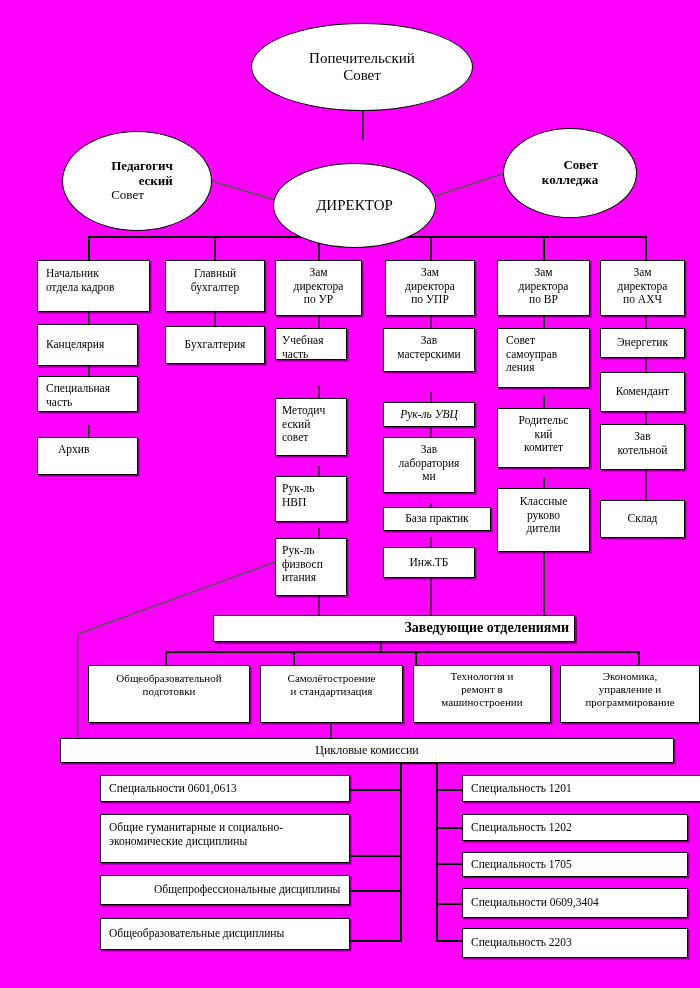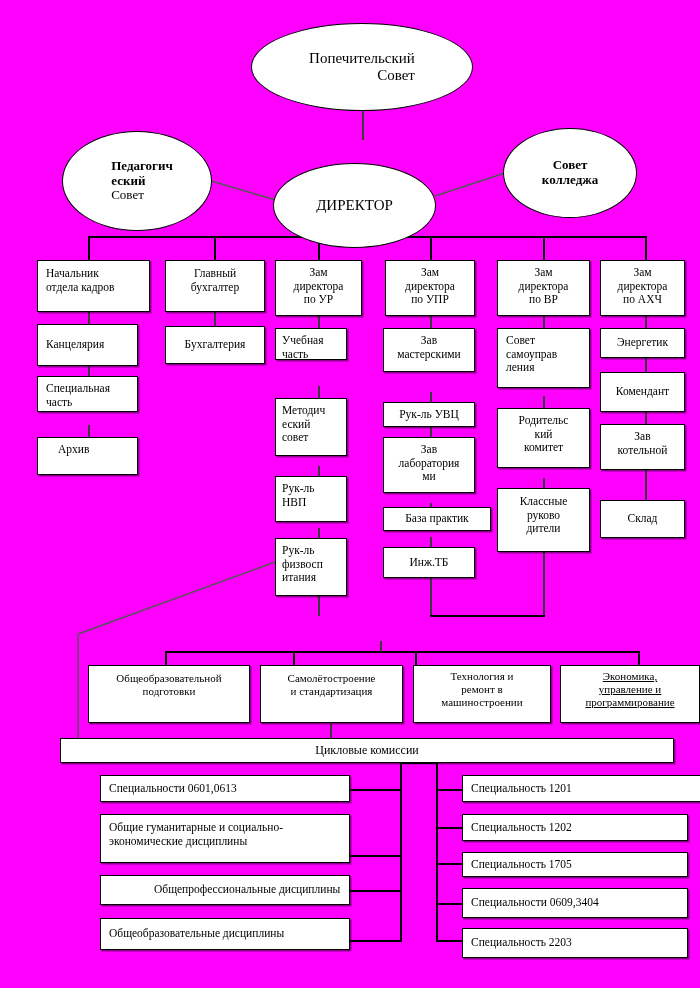--- a/index.html
+++ b/index.html
@@ -43,21 +43,21 @@
   }
   .box .inner {
     width: 100%;
     padding: 4px 5px 2px 5px;
     box-sizing: border-box;
   }
   .ctr { text-align: center; }
   .lft { text-align: left; }
   .vmid { align-items: center; }
   .vmid .inner { padding-top: 0; padding-bottom: 0; }
-  .bold { font-weight: bold; }
+  .bold { font-weight: bold; text-align: right; }
 
   
   .ln {
     position: absolute;
     background: #3a3a3a;
     z-index: 1;
   }
   .lnk {
     position: absolute;
     background: #000000;
@@ -149,21 +149,21 @@
   <div class="lnk" style="left:350px; top:855px; width:52px; height:1.6px;"></div>
   <div class="lnk" style="left:350px; top:890px; width:52px; height:1.6px;"></div>
   <div class="lnk" style="left:350px; top:940px; width:52px; height:1.6px;"></div>
 
   <div class="lnk" style="left:436px; top:789px; width:27px; height:1.6px;"></div>
   <div class="lnk" style="left:436px; top:827px; width:27px; height:1.6px;"></div>
   <div class="lnk" style="left:436px; top:863px; width:27px; height:1.6px;"></div>
   <div class="lnk" style="left:436px; top:903px; width:27px; height:1.6px;"></div>
   <div class="lnk" style="left:436px; top:940px; width:27px; height:1.6px;"></div>
 
-  <div class="ellipse t15" style="left:251px; top:23px; width:222px; height:88px;text-align:right;">
+  <div class="ellipse t15" style="left:251px; top:23px; width:222px; height:88px;">
     <div class="inner">
       <div>Попечительский</div>
       <div>Совет</div>
     </div>
   </div>
 
   <div class="ellipse t13" style="left:62px; top:131px; width:150px; height:100px;">
     <div class="inner" style="text-align:left; padding-left:20px;">
       <div class="bold">Педагогич</div>
       <div class="bold">еский</div>
@@ -251,21 +251,21 @@
       <div>директора</div>
       <div>по УПР</div>
     </div>
   </div>
   <div class="box t115" style="left:383px; top:328px; width:92px; height:44px;">
     <div class="inner ctr" style="padding-top:5px;">
       <div>Зав</div>
       <div>мастерскими</div>
     </div>
   </div>
-  <div class="box t115 vmid" style="left:383px; top:402px; width:92px; height:25px;">
+  <div class="box t115 vmid" style="left:383px; top:402px; width:92px; height:25px;font-style:italic;">
     <div class="inner ctr">Рук-ль УВЦ</div>
   </div>
   <div class="box t115" style="left:383px; top:437px; width:92px; height:56px;">
     <div class="inner ctr" style="padding-top:5px;">
       <div>Зав</div>
       <div>лаборатория</div>
       <div>ми</div>
     </div>
   </div>
   <div class="box t115 vmid" style="left:383px; top:507px; width:108px; height:24px;">
@@ -320,41 +320,44 @@
   <div class="box t115" style="left:600px; top:424px; width:85px; height:46px;">
     <div class="inner ctr" style="padding-top:5px;">
       <div>Зав</div>
       <div>котельной</div>
     </div>
   </div>
   <div class="box t115 vmid" style="left:600px; top:500px; width:85px; height:38px;">
     <div class="inner ctr">Склад</div>
   </div>
 
+  <div class="box t14 vmid" style="left:213px; top:615px; width:362px; height:27px; box-shadow:2px 2px 0 rgba(0,0,0,0.5);">
+    <div class="inner ctr bold">Заведующие отделениями</div>
+  </div>
 
   <div class="box t11" style="left:260px; top:665px; width:143px; height:58px;">
     <div class="inner ctr" style="padding-top:6px;">
       <div>Самолётостроение</div>
       <div>и стандартизация</div>
     </div>
   </div>
   <div class="box t11" style="left:88px; top:665px; width:162px; height:58px;">
     <div class="inner ctr" style="padding-top:6px;">
       <div>Общеобразовательной</div>
       <div>подготовки</div>
     </div>
   </div>
   <div class="box t11" style="left:413px; top:665px; width:138px; height:58px;">
     <div class="inner ctr" style="padding-top:4px;">
       <div>Технология и</div>
       <div>ремонт в</div>
       <div>машиностроении</div>
     </div>
   </div>
-  <div class="box t11" style="left:560px; top:665px; width:140px; height:58px;text-decoration:underline;">
+  <div class="box t11" style="left:560px; top:665px; width:140px; height:58px;">
     <div class="inner ctr" style="padding-top:4px;">
       <div>Экономика,</div>
       <div>управление и</div>
       <div>программирование</div>
     </div>
   </div>
 
   <div class="box t12 vmid" style="left:60px; top:738px; width:614px; height:25px;">
     <div class="inner ctr">Цикловые комиссии</div>
   </div>

